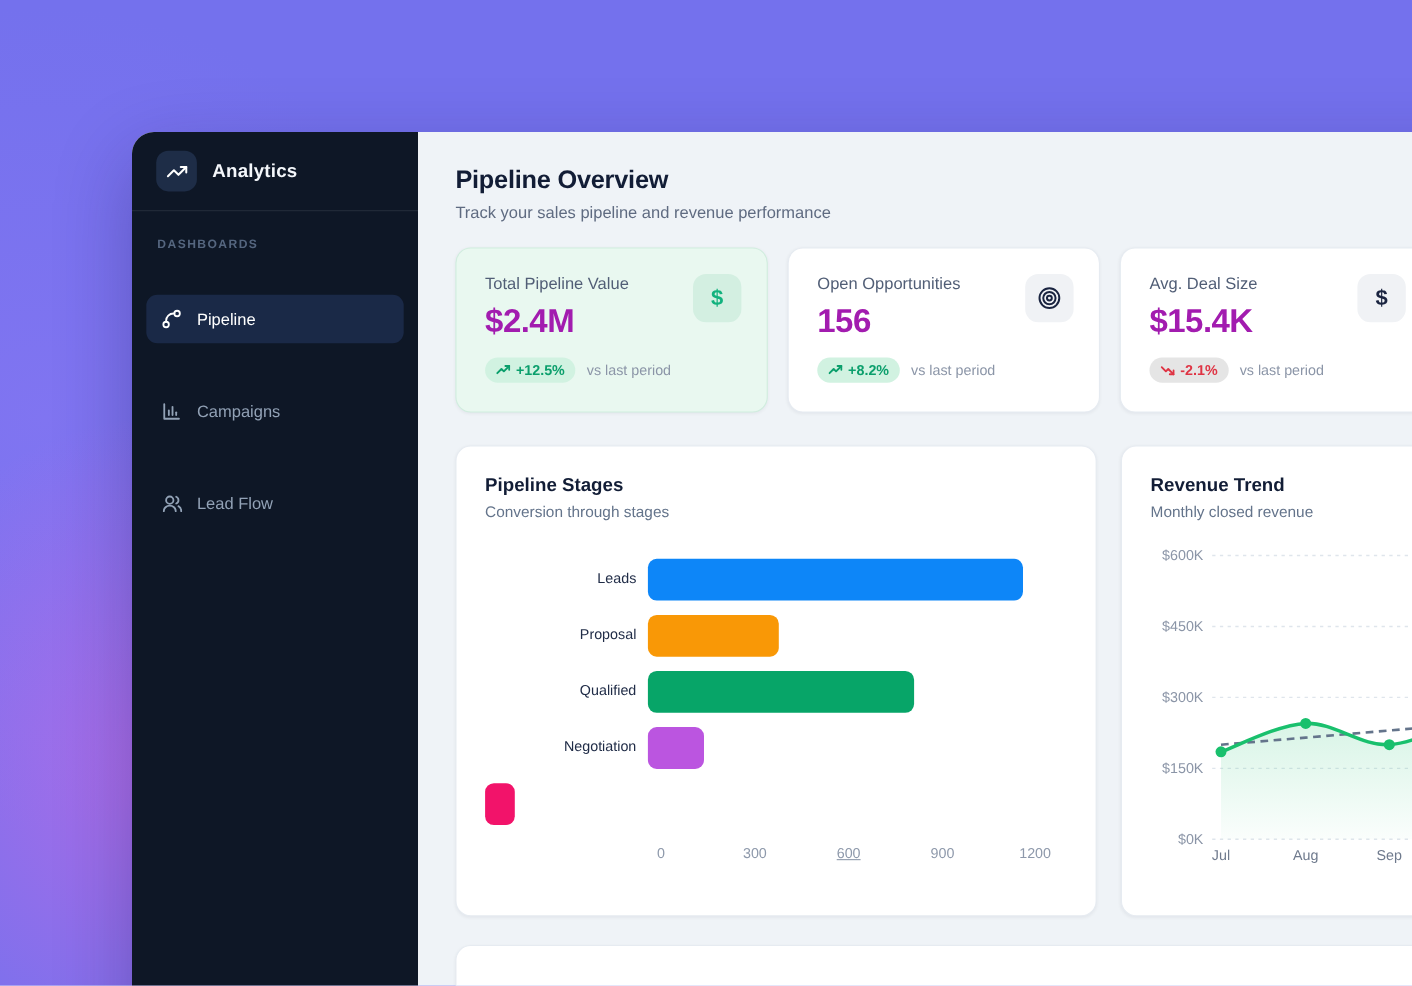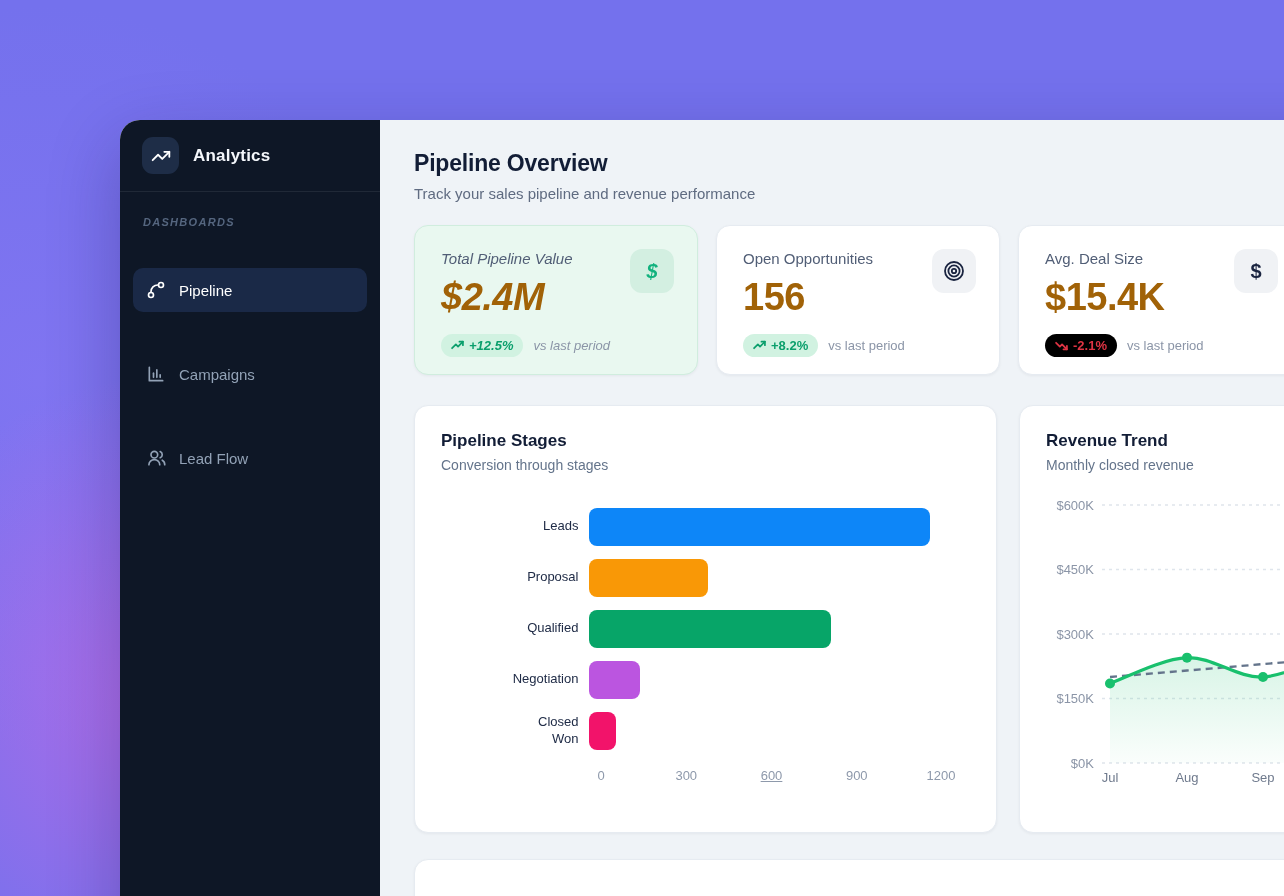--- a/index.html
+++ b/index.html
@@ -21,39 +21,39 @@
     background:#eff3f7; border-radius:20px 0 0 0; display:flex;
     box-shadow:0 24px 70px rgba(25,20,80,0.30);
     overflow:hidden;
   }
   
   .sidebar { width:260px; min-width:260px; background:#0e1726; color:#fff; display:flex; flex-direction:column; }
   .logo-row { display:flex; align-items:center; gap:14px; padding:17px 22px; border-bottom:1px solid rgba(255,255,255,0.08); }
   .logo-box { width:37px; height:37px; border-radius:11px; background:#1e2d47; display:flex; align-items:center; justify-content:center; }
   .brand { font-size:17px; font-weight:700; color:#f4f7fb; letter-spacing:0.2px; }
   .nav { padding:16px 13px; }
-  .section-label { font-size:11px; font-weight:700; letter-spacing:1.3px; color:#55667f; margin:8px 10px 15px;font-style:italic; }
+  .section-label { font-size:11px; font-weight:700; letter-spacing:1.3px; color:#55667f; margin:8px 10px 15px; }
   .nav-item { display:flex; align-items:center; gap:13px; padding:12px 13px; border-radius:10px; font-size:15px; color:#92a2b6; margin-bottom:3px; cursor:pointer;margin-top:40px; }
   .nav-item.active { background:#1a2947; color:#ffffff; }
   .nav-item svg { flex:none; }
   
   .main { flex:1; padding:30px 34px; }
   .page-title { font-size:23px; font-weight:800; color:#121d36; letter-spacing:-0.2px; }
   .page-subtitle { font-size:15px; color:#5f6b81; margin-top:8px; }
   
   .stats-row { display:flex; gap:18px; margin-top:23px; }
   .stat-card { position:relative; width:284px; height:150px; border-radius:14px; background:#ffffff;
     border:1px solid #e6ebf1; box-shadow:0 1px 3px rgba(16,24,40,0.05); padding:24px 26px; }
-  .stat-card.highlight { background:#e9f8f0; border-color:#d0edde;font-style:italic; }
+  .stat-card.highlight { background:#e9f8f0; border-color:#d0edde; }
   .stat-label { font-size:15px; color:#515e76; }
-  .stat-value { font-size:38px; font-weight:800; color:#a16207; margin-top:9px; letter-spacing:-0.5px; }
+  .stat-value { font-size:30px; font-weight:800; color:#a21caf; margin-top:9px; letter-spacing:-0.5px; }
   .stat-foot { display:flex; align-items:center; gap:10px; margin-top:15px; }
   .badge { display:inline-flex; align-items:center; gap:5px; padding:4px 10px; border-radius:999px; font-size:13px; font-weight:700; }
   .badge.up   { background:#d1f2e1; color:#0b9f6c; }
-  .badge.down { background:#000000; color:#df3444; }
+  .badge.down { background:#e5e5e5; color:#df3444; }
   .compare { font-size:13px; color:#8b95a7; }
   .icon-box { position:absolute; top:23px; right:23px; width:44px; height:44px; border-radius:12px;
     display:flex; align-items:center; justify-content:center; font-size:20px; font-weight:600; }
   .icon-box.mint { background:#d3efe1; color:#12b27e; }
   .icon-box.gray { background:#f0f2f5; color:#1a2440; }
   
   .charts-row { display:flex; gap:22px; margin-top:30px; }
   .chart-card { width:583px; min-width:583px; height:428px; background:#fff; border:1px solid #e6ebf1;
     border-radius:14px; box-shadow:0 1px 3px rgba(16,24,40,0.05); padding:25px 26px; }
   .chart-title { font-size:17px; font-weight:700; color:#121d36; }
@@ -216,22 +216,20 @@
       <div class="bar" style="width:242px; background:#07a568"></div>
     </div>
             </div>
             <div class="bar-row">
     <div class="bar-label">Negotiation</div>
     <div class="bar-track">
       <div class="bar" style="width:51px; background:#bb55e0"></div>
     </div>
             </div>
             <div class="bar-row">
-    <div class="bar-label">Closed
-Won</div>
     <div class="bar-track">
       <div class="bar" style="width:27px; background:#f2136a"></div>
     </div>
             </div>
           </div>
         <div class="bar-axis" id="bar-axis">
             <span style="left: 0px;">0</span>
             <span style="left: 85.25px;">300</span>
             <span style="left: 170.5px; text-decoration: underline;">600</span>
             <span style="left: 255.75px;">900</span>

